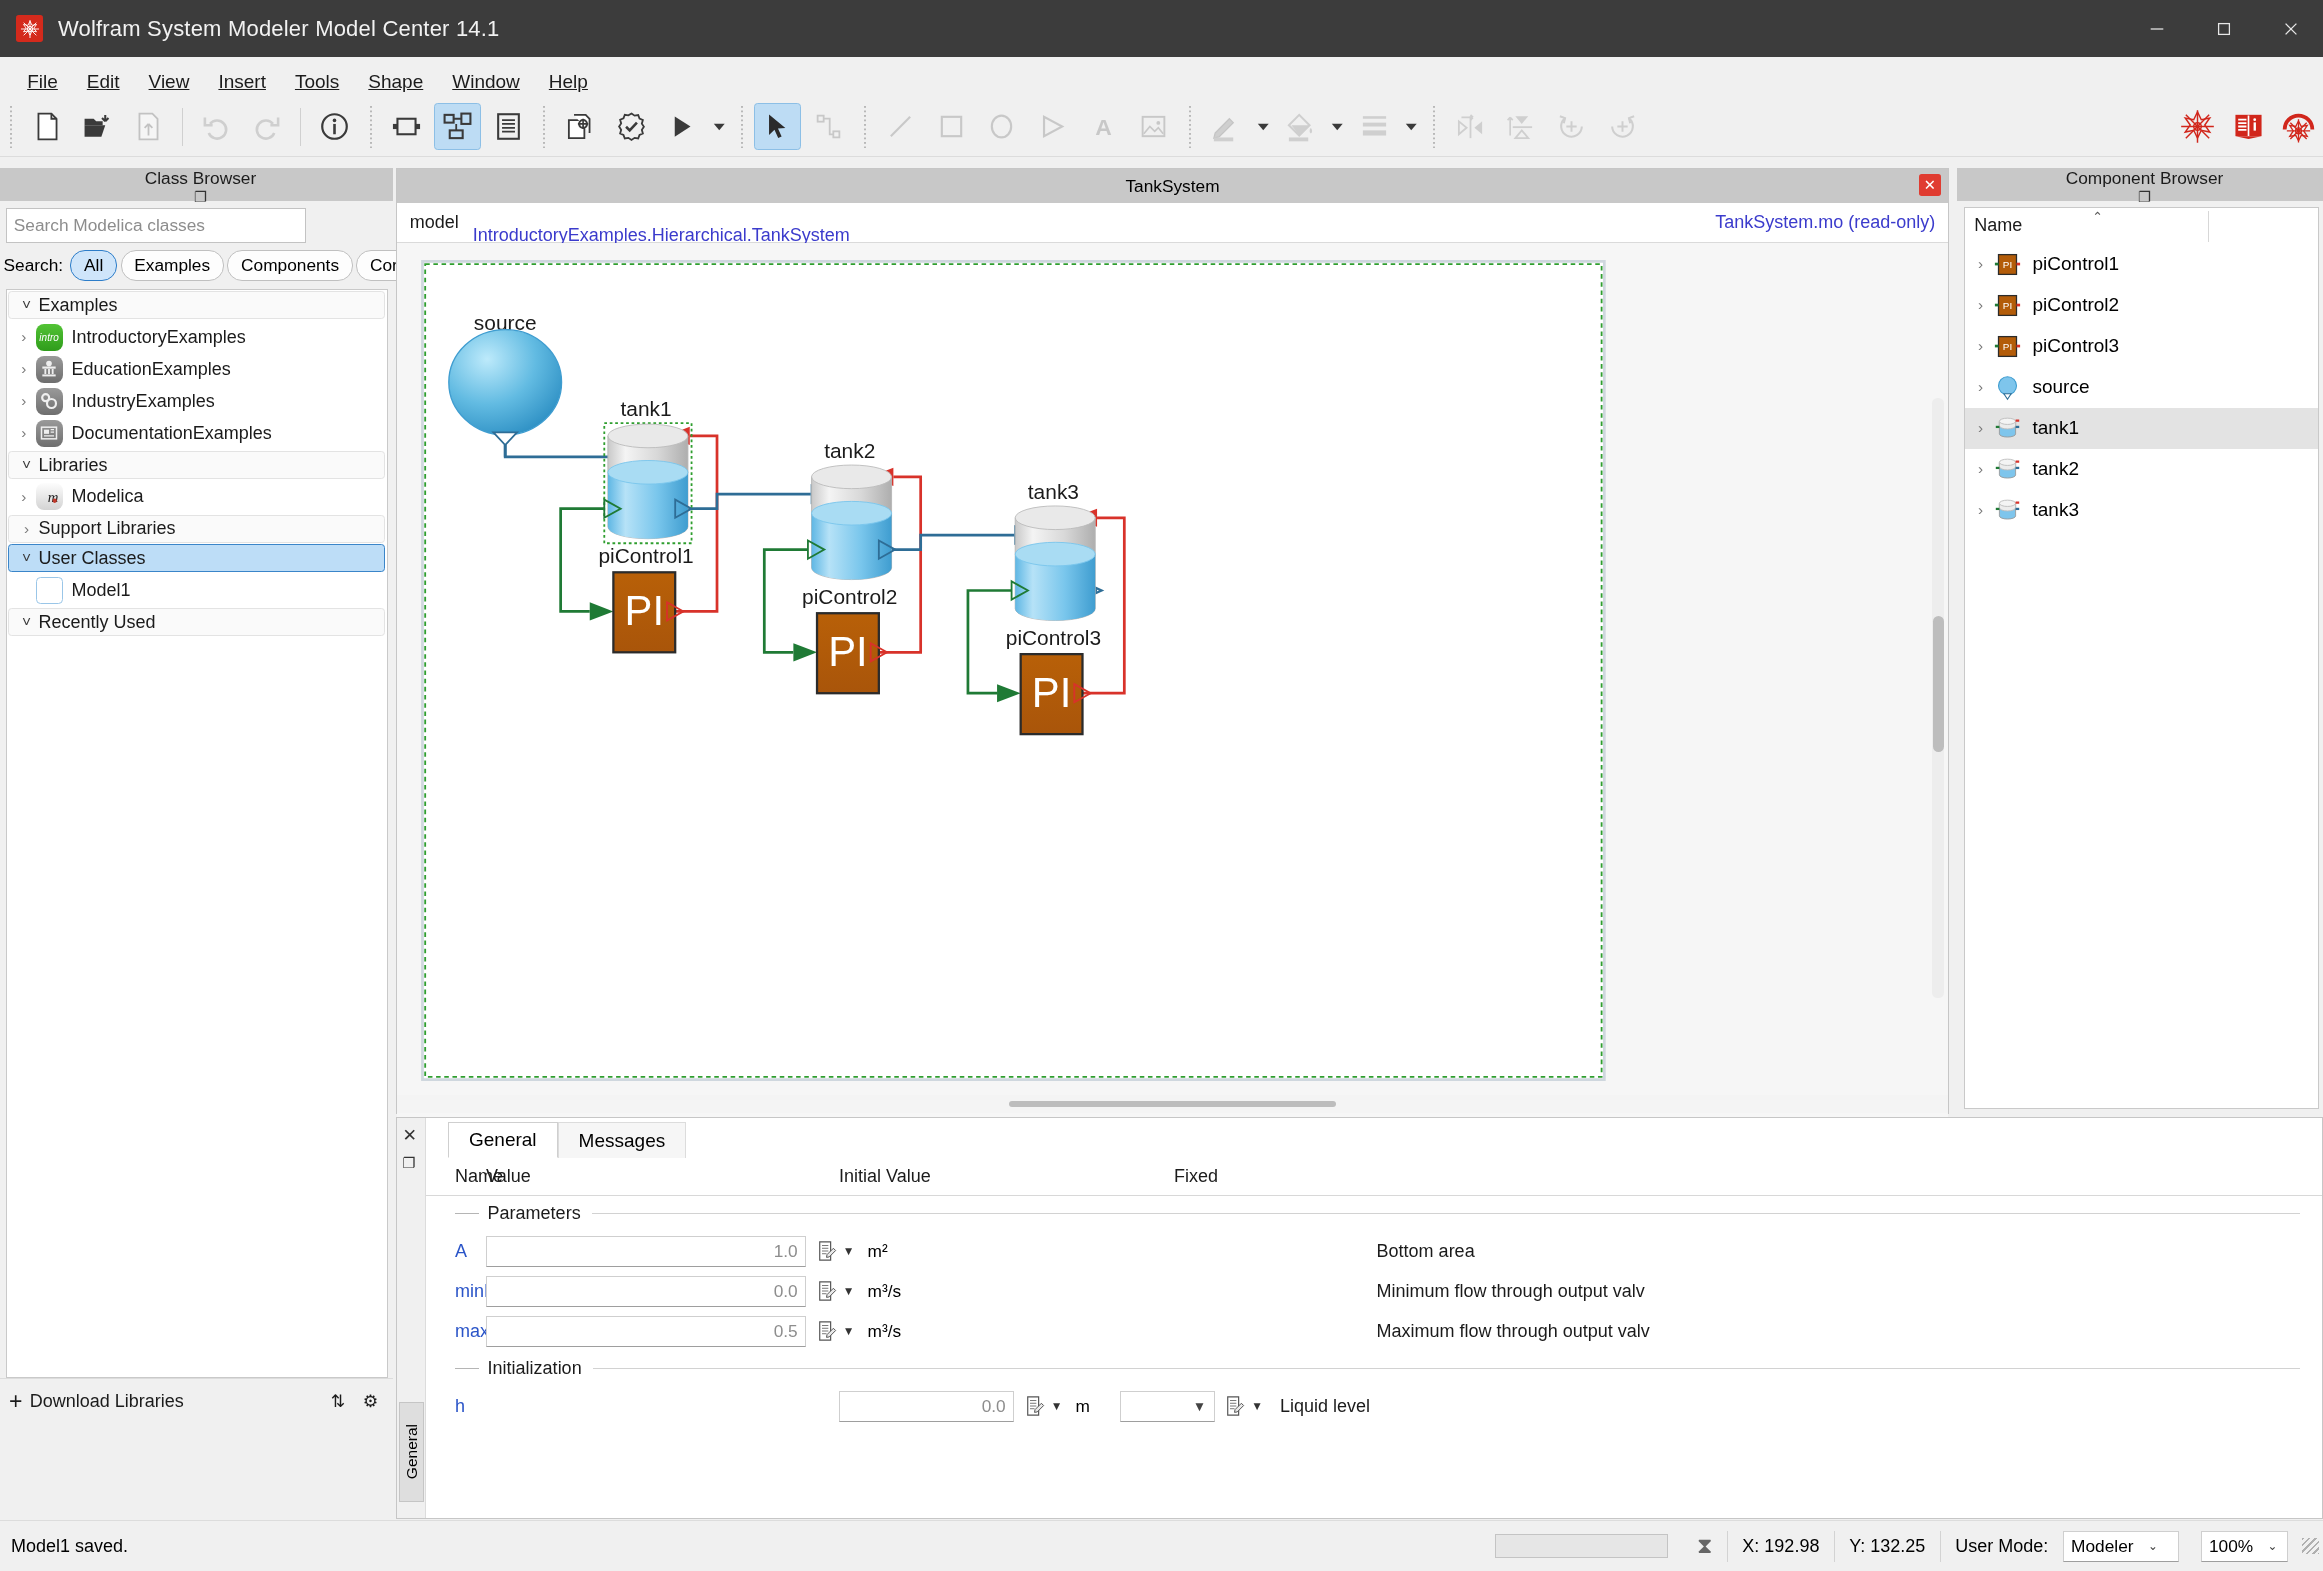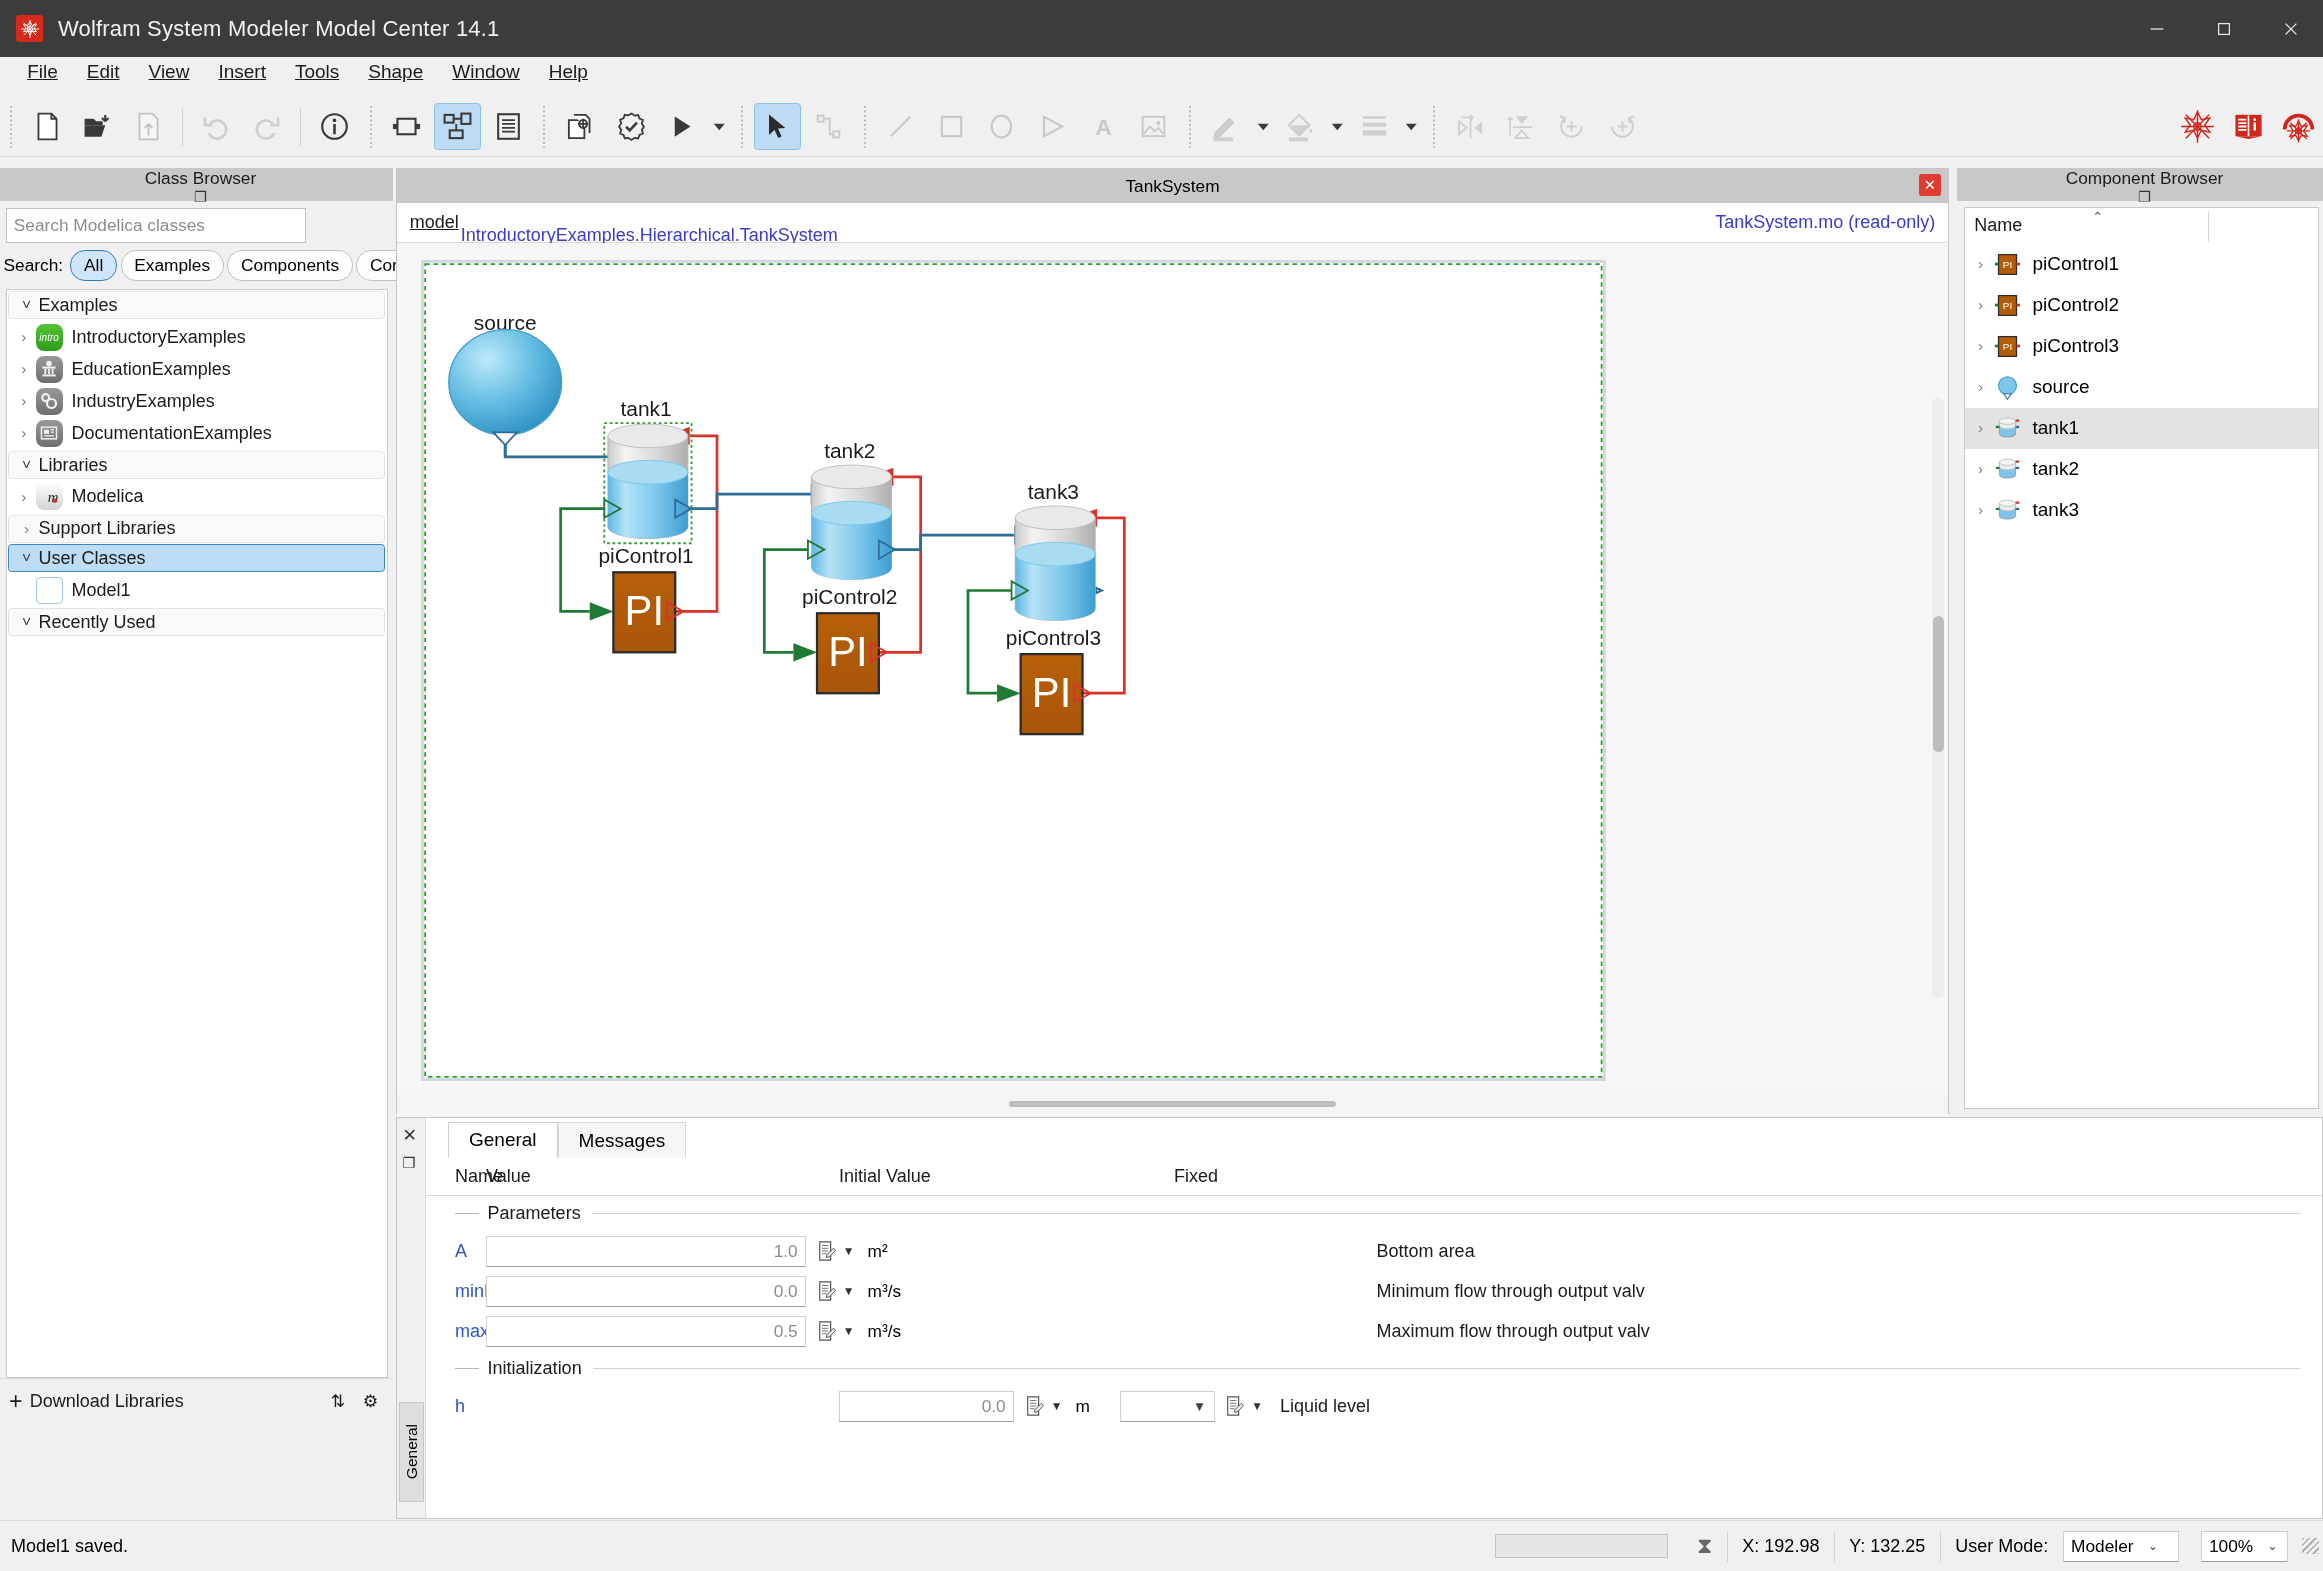--- a/index.html
+++ b/index.html
@@ -28,21 +28,21 @@
   }
   #titlebar .winbtns { margin-left: auto; display: flex; height: 57px; }
   #titlebar .winbtn {
     width: 67px; height: 57px; display: flex; align-items: center; justify-content: center;
     color: #e8e8e8; font-size: 20px;
   }
 
   
   #menubar {
     position: absolute; top: 57px; left: 0; width: 2324px; height: 40px;
-    background: #f0f0f0; display: flex; align-items: flex-start; padding-left: 12.7px;
+    background: #f0f0f0; display: flex; align-items: flex-end; padding-left: 12.7px;
   }
   #menubar .menu-item {
     font-size: 19px; color: #1b1b1b; padding: 3.6px 14.5px; cursor: default;
   }
   #menubar .menu-item u { text-decoration: underline; }
 
   
   #toolbar {
     position: absolute; top: 97px; left: 0; width: 2324px; height: 60px;
     background: #f0f0f0; display: flex; align-items: center;
@@ -151,21 +151,21 @@
   }
   #diag-title .close-sq {
     position: absolute; right: 7.3px; top: 4.5px; width: 22px; height: 22px;
     background: #e03c31; color: #fff; border-radius: 2.7px;
     display: flex; align-items: center; justify-content: center; font-size: 14.5px;
   }
   #diag-path {
     height: 40px; background: #fff; display: flex; align-items: center;
     padding: 0 12.7px; font-size: 18px; border-bottom: 0.9px solid #dadada;
   }
-  #diag-path .mono-kw { color: #1b1b1b; margin-right: 2px; text-decoration: underline; }
+  #diag-path .mono-kw { color: #1b1b1b; margin-right: 14px; }
   #diag-path .cls { color: #3b3bcc; margin-top: 26px; }
   #diag-path .spacer { flex: 1; }
   #diag-path .ro { color: #3b3bcc; }
   #diag-canvas {
     position: relative; width: 100%; height: 875px; background: #f6f6f6;
     overflow: hidden;
   }
   #diag-vscroll {
     position: absolute; right: 3.6px; top: 155px; width: 12.7px; height: 600px;
     background: #ededed; border-radius: 5.5px;

